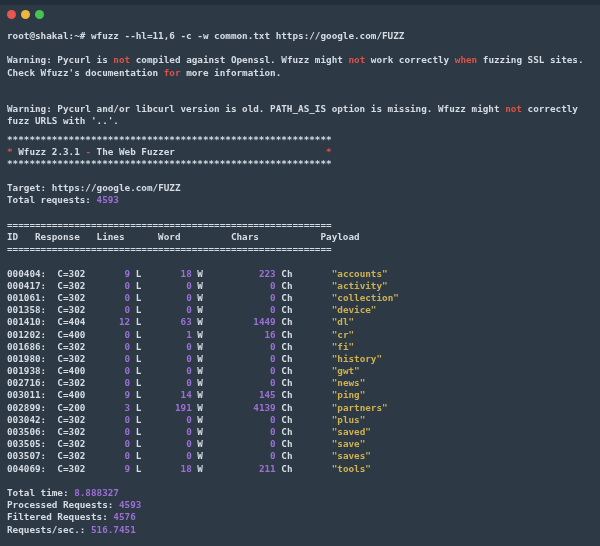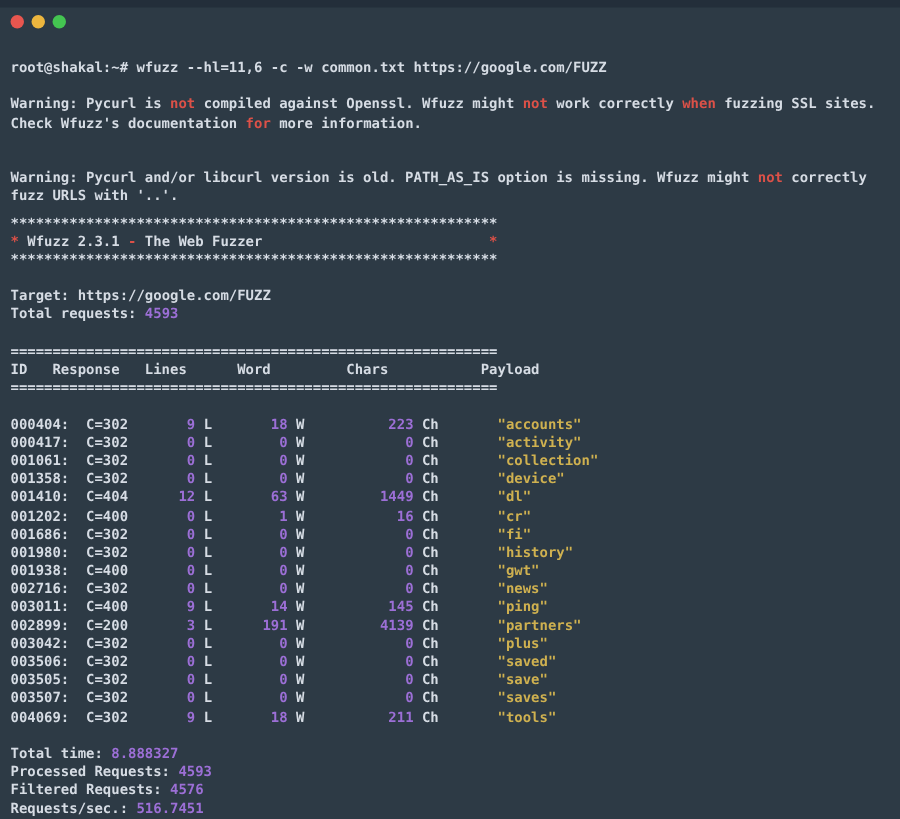--- a/index.html
+++ b/index.html
@@ -2,21 +2,21 @@
 <html><head>
 <meta charset="utf-8">
 <style>
   html,body{margin:0;padding:0;}
   body{width:600px;height:546px;overflow:hidden;}
   .window{position:relative;width:600px;height:546px;overflow:hidden;}
   .top-strip{height:5px;}
   .titlebar{height:19px;display:flex;align-items:center;gap:5px;padding-left:7px;}
   .dot{width:9px;height:9px;border-radius:50%;display:inline-block;}
   .content{
-    margin-top:16px;
+    margin-top:6px;
     padding-left:7px;
     font-family:"DejaVu Sans Mono", monospace;
     font-weight:bold;
     font-size:9.3px;
     line-height:12.2px;
     letter-spacing:0;
     white-space:pre;
   }
   .tl{height:12.2px;}
   .banner-top{margin-top:6px;}

